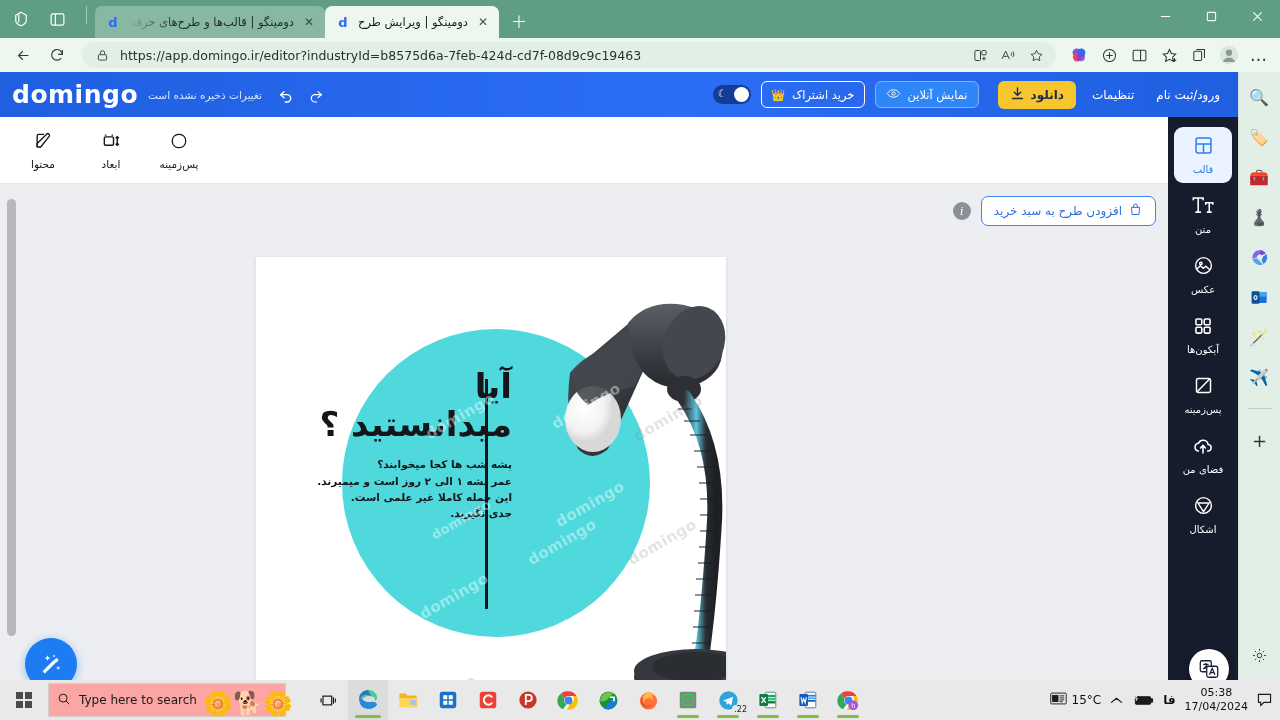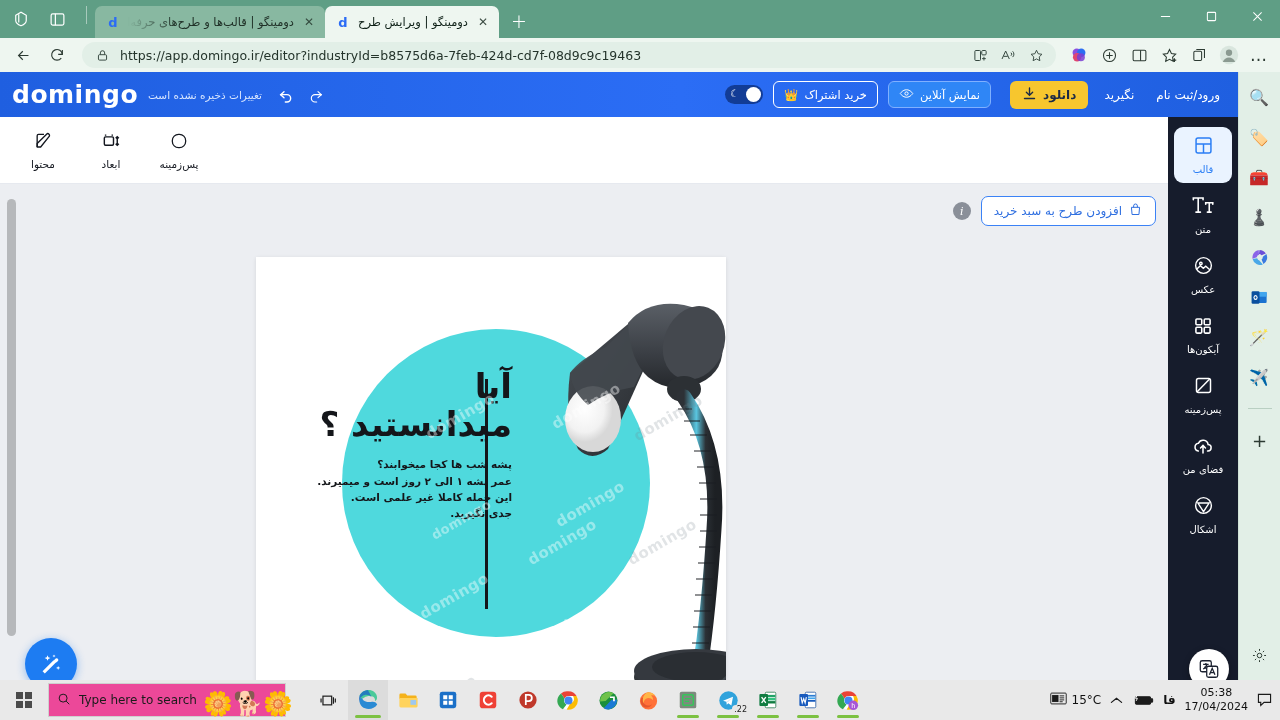--- a/index.html
+++ b/index.html
@@ -221,21 +221,21 @@
     box-shadow: 0 2px 6px rgba(0,0,0,.35);
   }
 
   
   #taskbar {
     position: absolute; left: 0; bottom: 0; width: 1280px; height: 40px;
     background: #e9e9e9; display: flex; align-items: center;
   }
   #start-btn { width: 48px; height: 40px; display: flex; align-items: center; justify-content: center; }
   #search-box {
-    width: 238px; height: 34px; background: #ec4899; border: 1px solid #cfcfcf;
+    width: 238px; height: 34px; background: #fca5a5; border: 1px solid #cfcfcf;
     display: flex; align-items: center; gap: 8px; padding: 0 8px; position: relative;
   }
   #search-box .ph { font-size: 12px; color: #1b1b1b; }
   .tb-app {
     width: 40px; height: 40px; display: flex; align-items: center; justify-content: center;
     position: relative; flex: none;
   }
   .tb-app.running::after {
     content: ''; position: absolute; bottom: 2px; left: 9px; width: 22px; height: 3px;
     border-radius: 2px; background: #7cc142;
@@ -467,21 +467,21 @@
 
     <div class="btn-download">
       <span>دانلود</span>
       <span>
         <svg width="15" height="15" viewBox="0 0 24 24" fill="none" stroke="#1d2a45" stroke-width="2.2" stroke-linecap="round">
             <path d="M12 3v11M7 10l5 5 5-5M4 20h16"></path>
           </svg>
       </span>
     </div>
 
-    <div class="hdr-link">نگیرید</div>
+    <div class="hdr-link">تنظیمات</div>
     <div class="hdr-link">ورود/ثبت نام</div>
   </div>
 
   <div id="tool-strip">
     <div class="tool-item">
       <span>
         <svg width="20" height="20" viewBox="0 0 24 24" fill="none" stroke="#13171f" stroke-width="1.5">
             <rect x="4" y="4" width="16" height="16" rx="7.5"></rect>
           </svg>
       </span>

